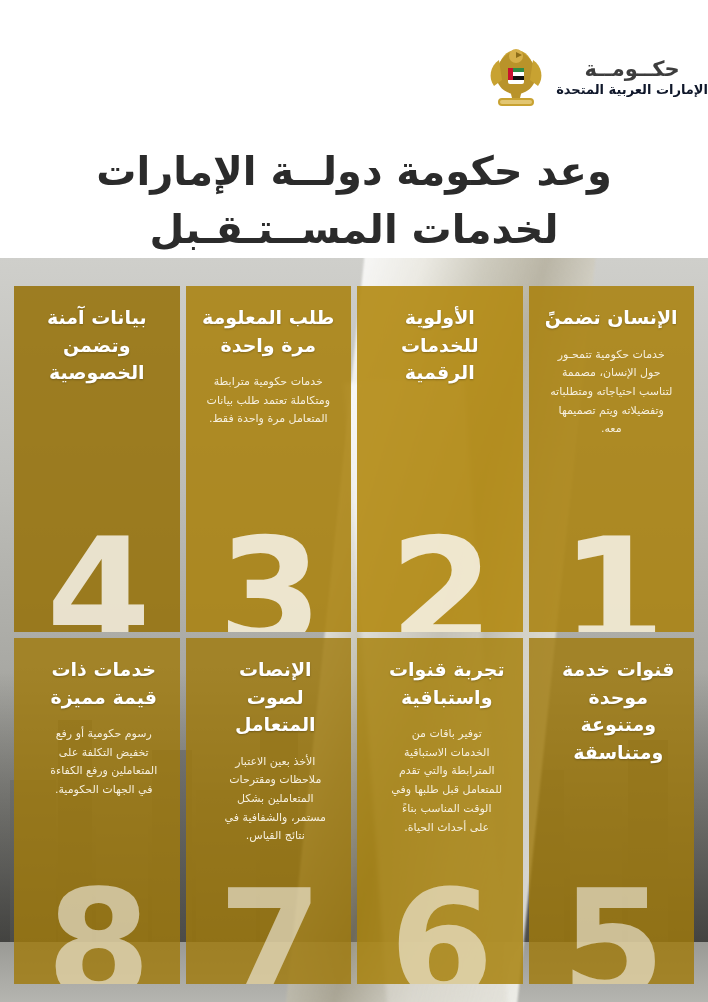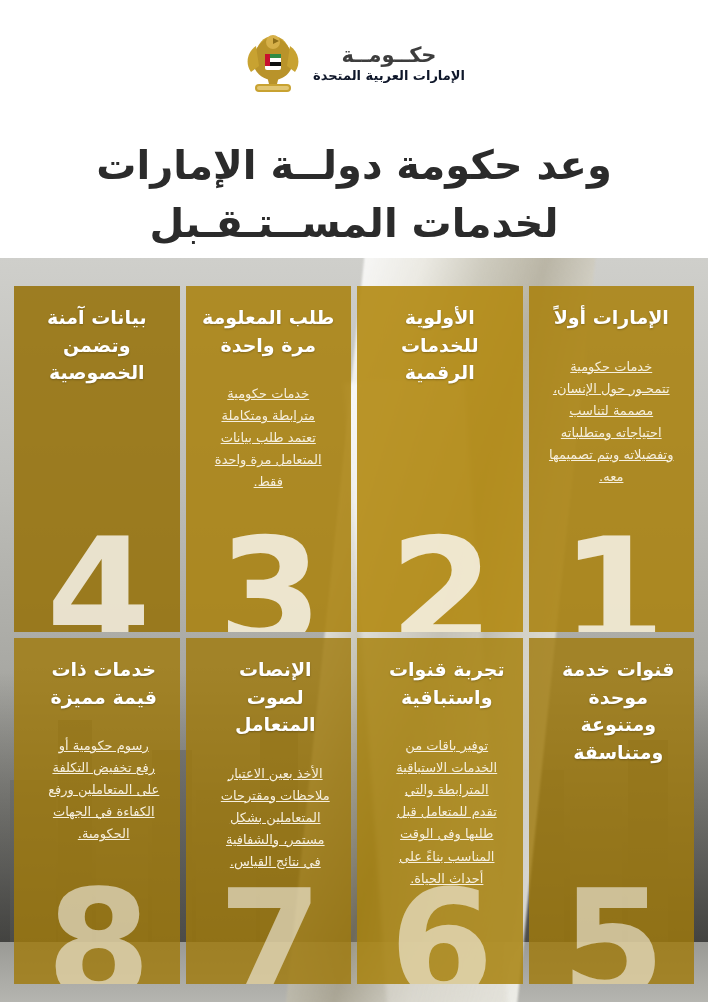--- a/index.html
+++ b/index.html
@@ -13,23 +13,22 @@
 
   
   .header{
     height:258px;
     background:#ffffff;
     position:relative;
   }
   .emblem-row{
     display:flex;
     align-items:center;
-    justify-content:center;
     gap:10px;
-    padding-top:26px;
+    padding-top:40px;
   }
   .emblem{
     width:60px;height:74px;
     position:relative;
   }
   .emblem svg{display:block;}
   .gov-text{
     text-align:center;
     line-height:1.25;
     direction:rtl;
@@ -40,21 +39,21 @@
     color:#3d3d3d;
     letter-spacing:1px;
   }
   .gov-text .line2{
     font-size:13px;
     font-weight:bold;
     color:#0f172a;
   }
 
   .main-title{
-    margin-top:36px;
+    margin-top:28px;
     text-align:center;
     direction:rtl;
     color:#2b2b2b;
     font-weight:bold;
     font-size:40px;
     line-height:1.45;
     letter-spacing:0px;
     padding:0 28px;
   }
   .main-title .t2{display:block;}
@@ -137,27 +136,26 @@
   .card.alt{background:rgba(178,138,18,.90);}
   .card.dim{background:rgba(150,114,10,.88);}
   .card-title{
     font-size:19px;
     font-weight:bold;
     line-height:1.45;
     direction:rtl;
     text-shadow:0 1px 2px rgba(0,0,0,.25);
   }
   .card-desc{
-    margin-top:24px;
-    font-size:13px;
+    margin-top:14px;
+    font-size:11px;
     line-height:1.7;
     direction:rtl;
     color:#f6efdd;
     padding:0 6px;
-    text-decoration:underline;
   }
   .card-num{
     position:absolute;
     bottom:-36px;
     left:0;right:0;
     text-align:center;
     font-size:150px;
     font-weight:bold;
     color:rgba(255,255,255,.78);
     line-height:1;
@@ -228,21 +226,21 @@
     <div class="b" style="left:628px;width:40px;height:220px;"></div>
     <div class="road"></div>
   </div>
 
   <div class="flag"></div>
   <div class="flag2"></div>
 
   <div class="grid">
 
     <div class="card">
-      <div class="card-title">الإمارات أولاً</div>
+      <div class="card-title">الإنسان تضمنً</div>
       <div class="card-desc">خدمات حكومية تتمحـور حول الإنسان، مصممة لتناسب احتياجاته ومتطلباته وتفضيلاته ويتم تصميمها معه.</div>
       <div class="card-num">1</div>
     </div>
 
     <div class="card alt">
       <div class="card-title">الأولوية للخدمات الرقمية</div>
       <div class="card-num">2</div>
     </div>
 
     <div class="card">

